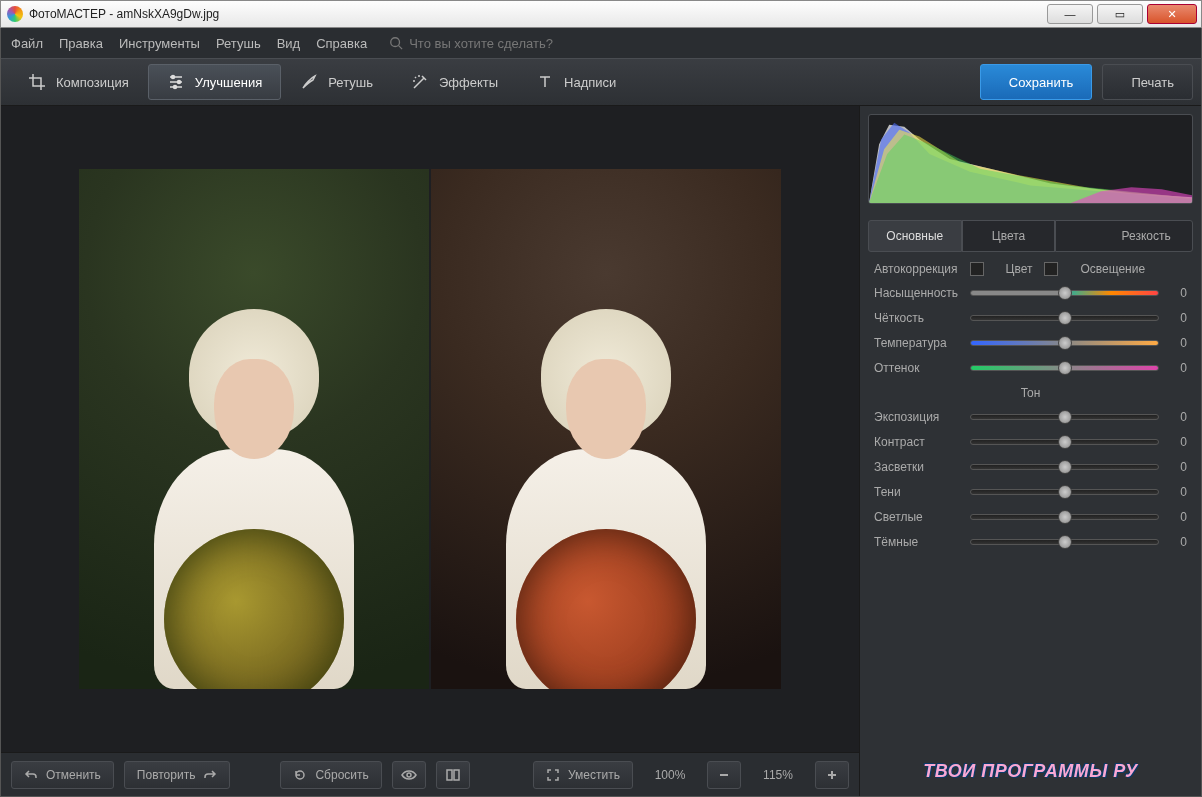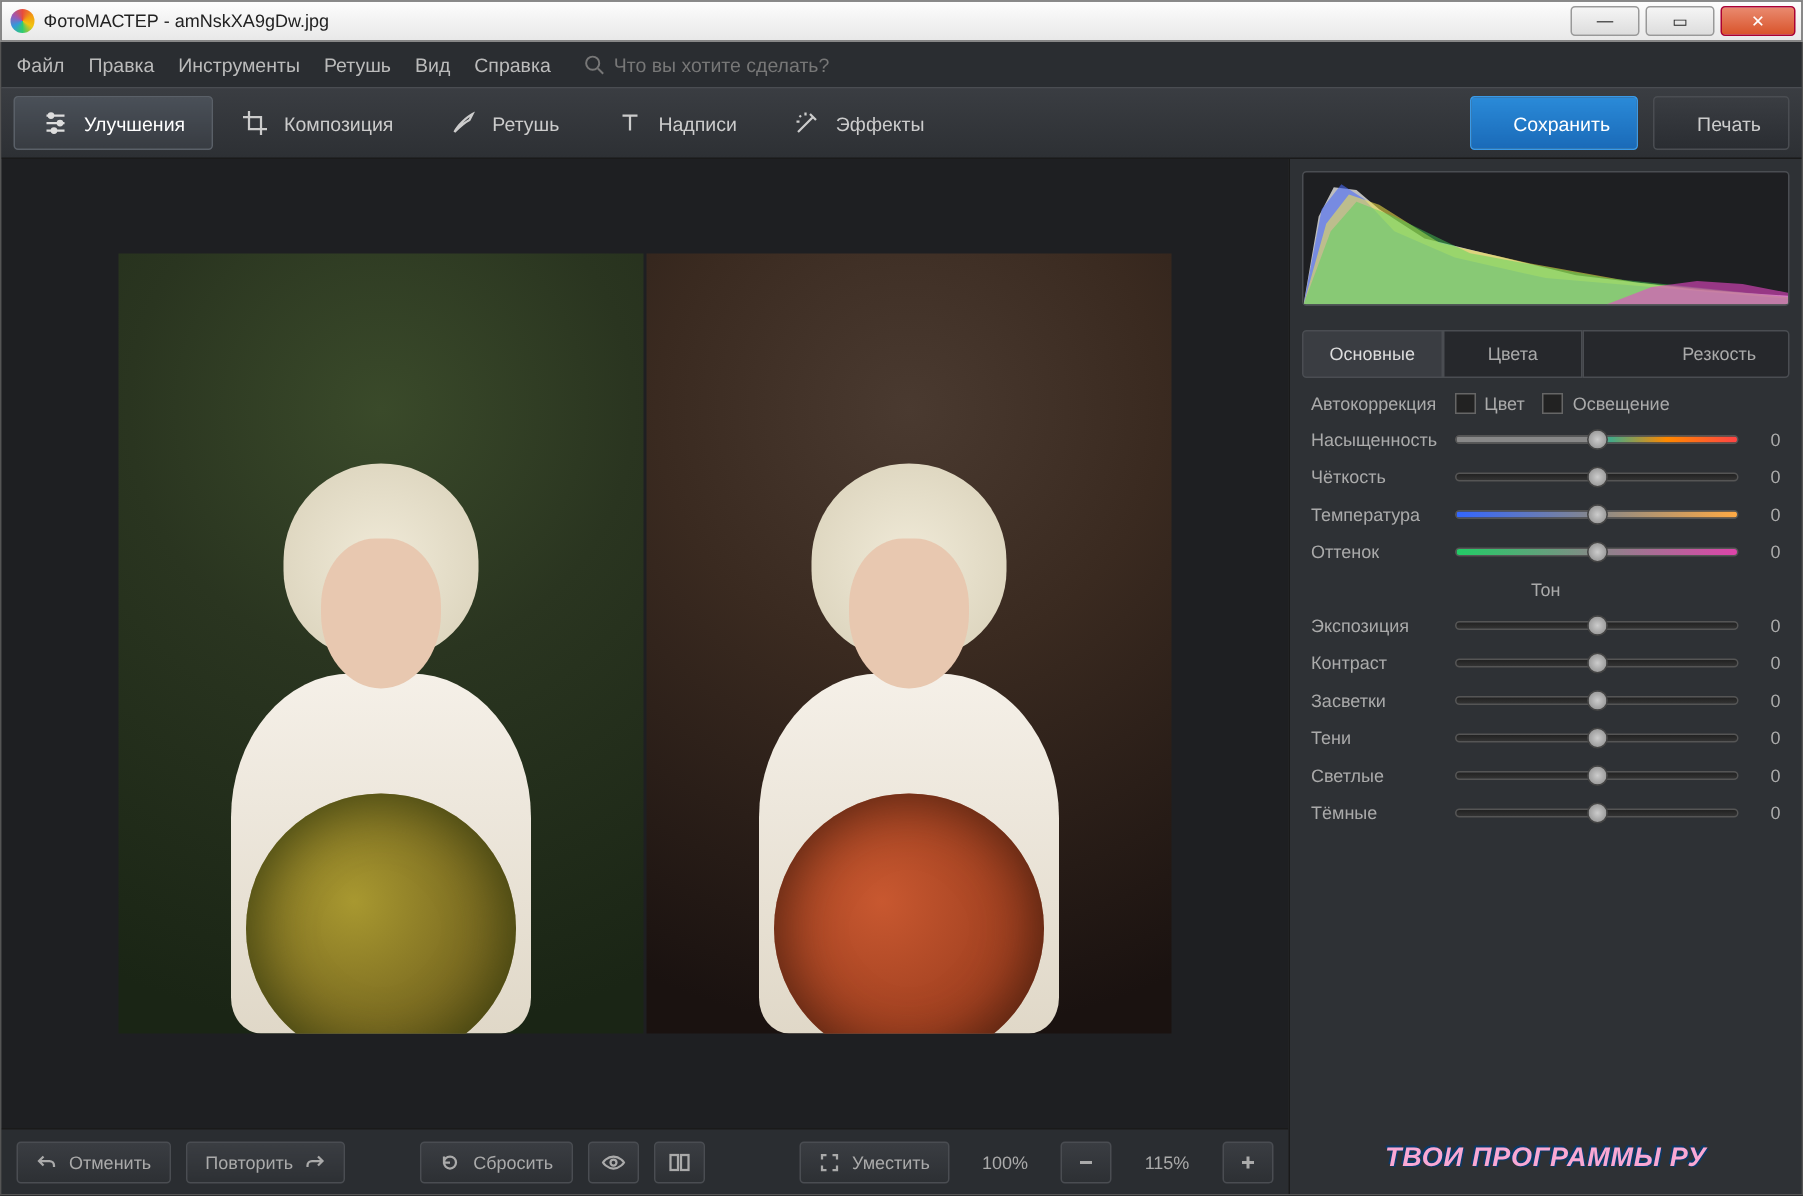--- a/index.html
+++ b/index.html
@@ -64,21 +64,21 @@
 
 .tabs { display: flex; margin: 8px 8px 0 8px; }
 .tab { flex: 1; text-align: center; padding: 8px 0; font-size: 12px; color: #aaa; background: #26282c; border: 1px solid #4a4d52; cursor: pointer; }
 .tab.active { background: #3a3d42; color: #ddd; }
 .tab:first-child { border-radius: 3px 0 0 3px; }
 .tab:last-child { border-radius: 0 3px 3px 0; padding-left: 44px; }
 
 .controls { padding: 10px 14px; font-size: 12px; color: #aaa; }
 .auto-row { display: flex; align-items: center; gap: 12px; margin-bottom: 10px; }
 .chk { width: 14px; height: 14px; border: 1px solid #666; background: #222; cursor: pointer; }
-.chk-lbl { display: flex; align-items: center; gap: 6px; cursor: pointer; justify-content: space-between; }
+.chk-lbl { display: flex; align-items: center; gap: 22px; cursor: pointer; justify-content: space-between; }
 
 .slider-row { display: flex; align-items: center; margin-bottom: 11px; gap: 8px; }
 .slider-row .lbl { width: 88px; }
 .slider { flex: 1; height: 12px; position: relative; display: flex; align-items: center; }
 .track { height: 6px; width: 100%; border-radius: 3px; background: linear-gradient(#222,#333); border: 1px solid #555; }
 .track.saturation { background: linear-gradient(90deg,#888 0%,#888 50%,#4a8 55%,#f80 75%,#f44 100%); }
 .track.temperature { background: linear-gradient(90deg,#36f 0%,#888 50%,#fa4 100%); }
 .track.tint { background: linear-gradient(90deg,#2c6 0%,#888 50%,#d4a 100%); }
 .thumb { position: absolute; left: 50%; transform: translateX(-50%); width: 14px; height: 14px; border-radius: 50%; background: radial-gradient(#ccc,#888); border: 1px solid #444; cursor: pointer; }
 .slider-row .val { width: 20px; text-align: right; }
@@ -111,54 +111,54 @@
     <div class="search">
       <svg viewBox="0 0 16 16" fill="none" stroke="#777" stroke-width="1.5">
           <circle cx="7" cy="7" r="5"></circle>
           <line x1="11" y1="11" x2="15" y2="15"></line>
         </svg>
       <span>Что вы хотите сделать?</span>
     </div>
   </div>
 
   <div class="toolbar">
+    <div class="tbtn">
+      <svg viewBox="0 0 18 18" stroke="#ccc" stroke-width="1.5" fill="none">
+          <path d="M5 1v12h12M1 5h12v12"></path>
+        </svg>
+      <span>Композиция</span>
+    </div>
     <div class="tbtn active">
       <svg viewBox="0 0 18 18" stroke="#ddd" stroke-width="1.5" fill="none">
           <line x1="3" y1="4" x2="15" y2="4"></line>
           <line x1="3" y1="9" x2="15" y2="9"></line>
           <line x1="3" y1="14" x2="15" y2="14"></line>
           <circle cx="6" cy="4" r="1.5" fill="#ddd"></circle>
           <circle cx="12" cy="9" r="1.5" fill="#ddd"></circle>
           <circle cx="8" cy="14" r="1.5" fill="#ddd"></circle>
         </svg>
       <span>Улучшения</span>
     </div>
     <div class="tbtn">
       <svg viewBox="0 0 18 18" stroke="#ccc" stroke-width="1.5" fill="none">
-          <path d="M5 1v12h12M1 5h12v12"></path>
-        </svg>
-      <span>Композиция</span>
+          <path d="M3 15c2-4 8-10 12-12l-2 4c-4 2-8 6-10 8z"></path>
+        </svg>
+      <span>Ретушь</span>
     </div>
     <div class="tbtn">
       <svg viewBox="0 0 18 18" stroke="#ccc" stroke-width="1.5" fill="none">
-          <path d="M3 15c2-4 8-10 12-12l-2 4c-4 2-8 6-10 8z"></path>
-        </svg>
-      <span>Ретушь</span>
+          <path d="M3 15L13 5m-2-2l4 4M4 4l1 1M8 2l0 2M2 8l2 0"></path>
+        </svg>
+      <span>Эффекты</span>
     </div>
     <div class="tbtn">
       <svg viewBox="0 0 18 18" stroke="#ccc" stroke-width="1.5" fill="none">
           <path d="M4 4h10M9 4v10"></path>
         </svg>
       <span>Надписи</span>
-    </div>
-    <div class="tbtn">
-      <svg viewBox="0 0 18 18" stroke="#ccc" stroke-width="1.5" fill="none">
-          <path d="M3 15L13 5m-2-2l4 4M4 4l1 1M8 2l0 2M2 8l2 0"></path>
-        </svg>
-      <span>Эффекты</span>
     </div>
     <div class="right">
       <div class="savebtn">
         <svg viewBox="0 0 18 18" fill="#fff">
             <path d="M3 3h10l2 2v10H3V3zm3 1v4h6V4H6zm0 6v4h6v-4H6z"></path>
           </svg>
         <span>Сохранить</span>
       </div>
       <div class="printbtn">
         <svg viewBox="0 0 18 18" fill="#ccc">

